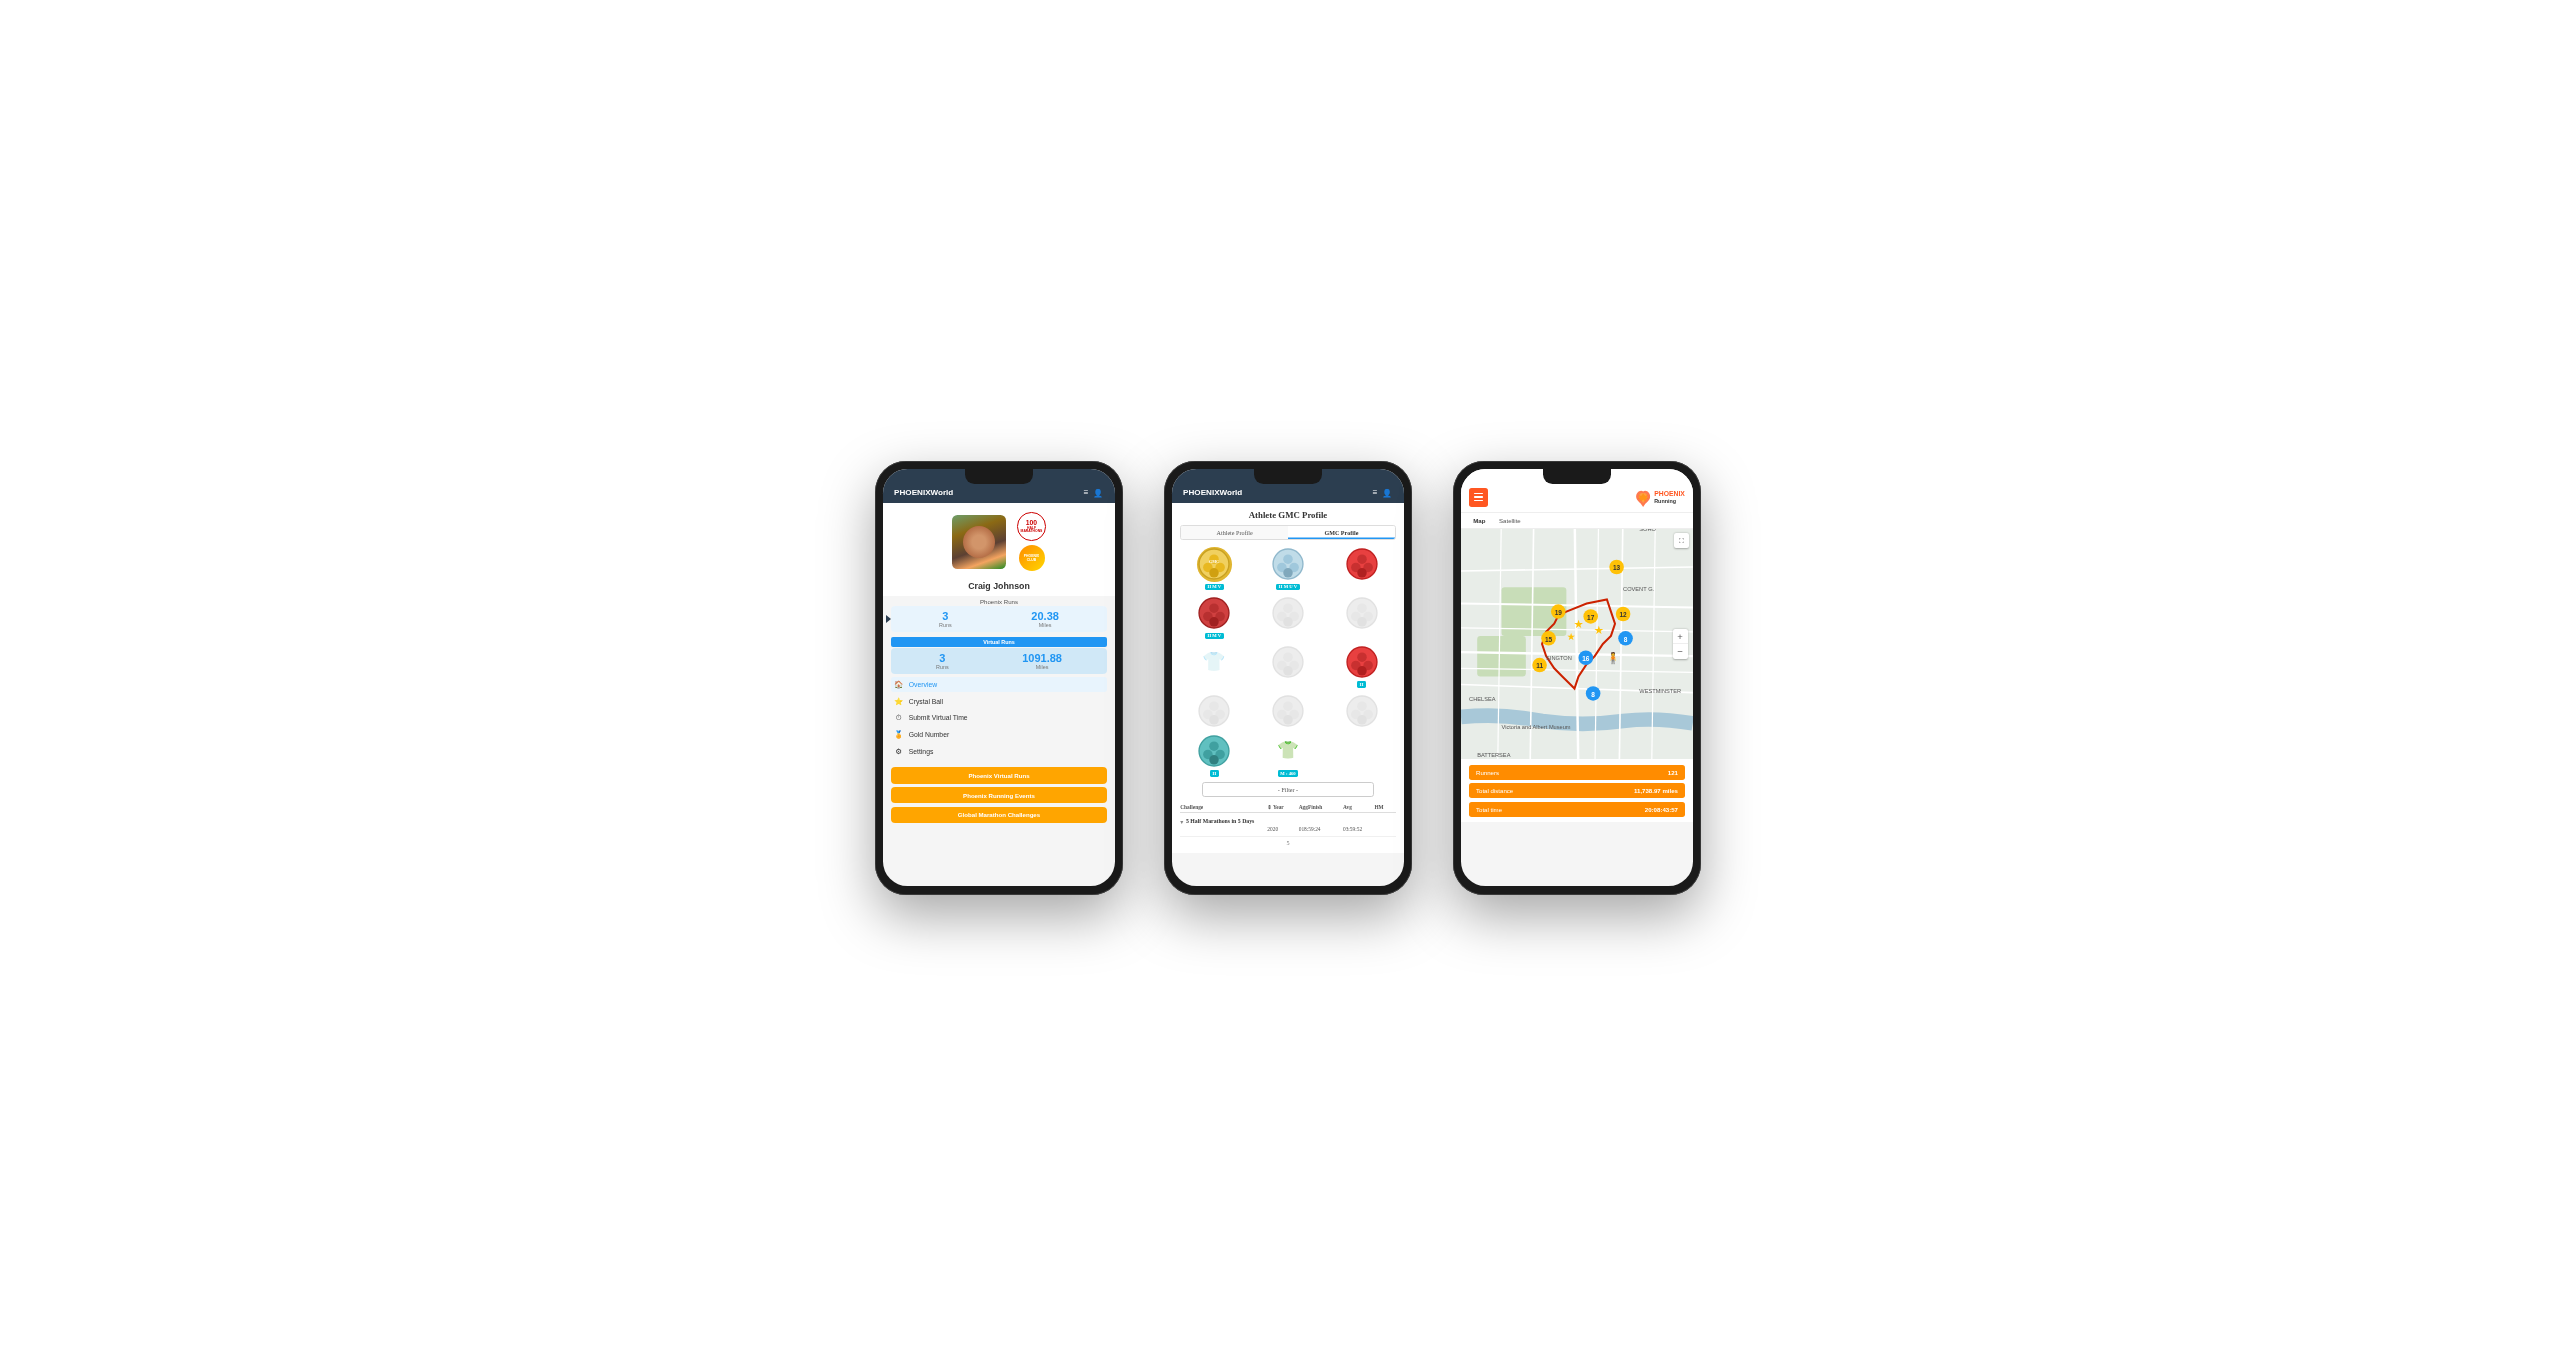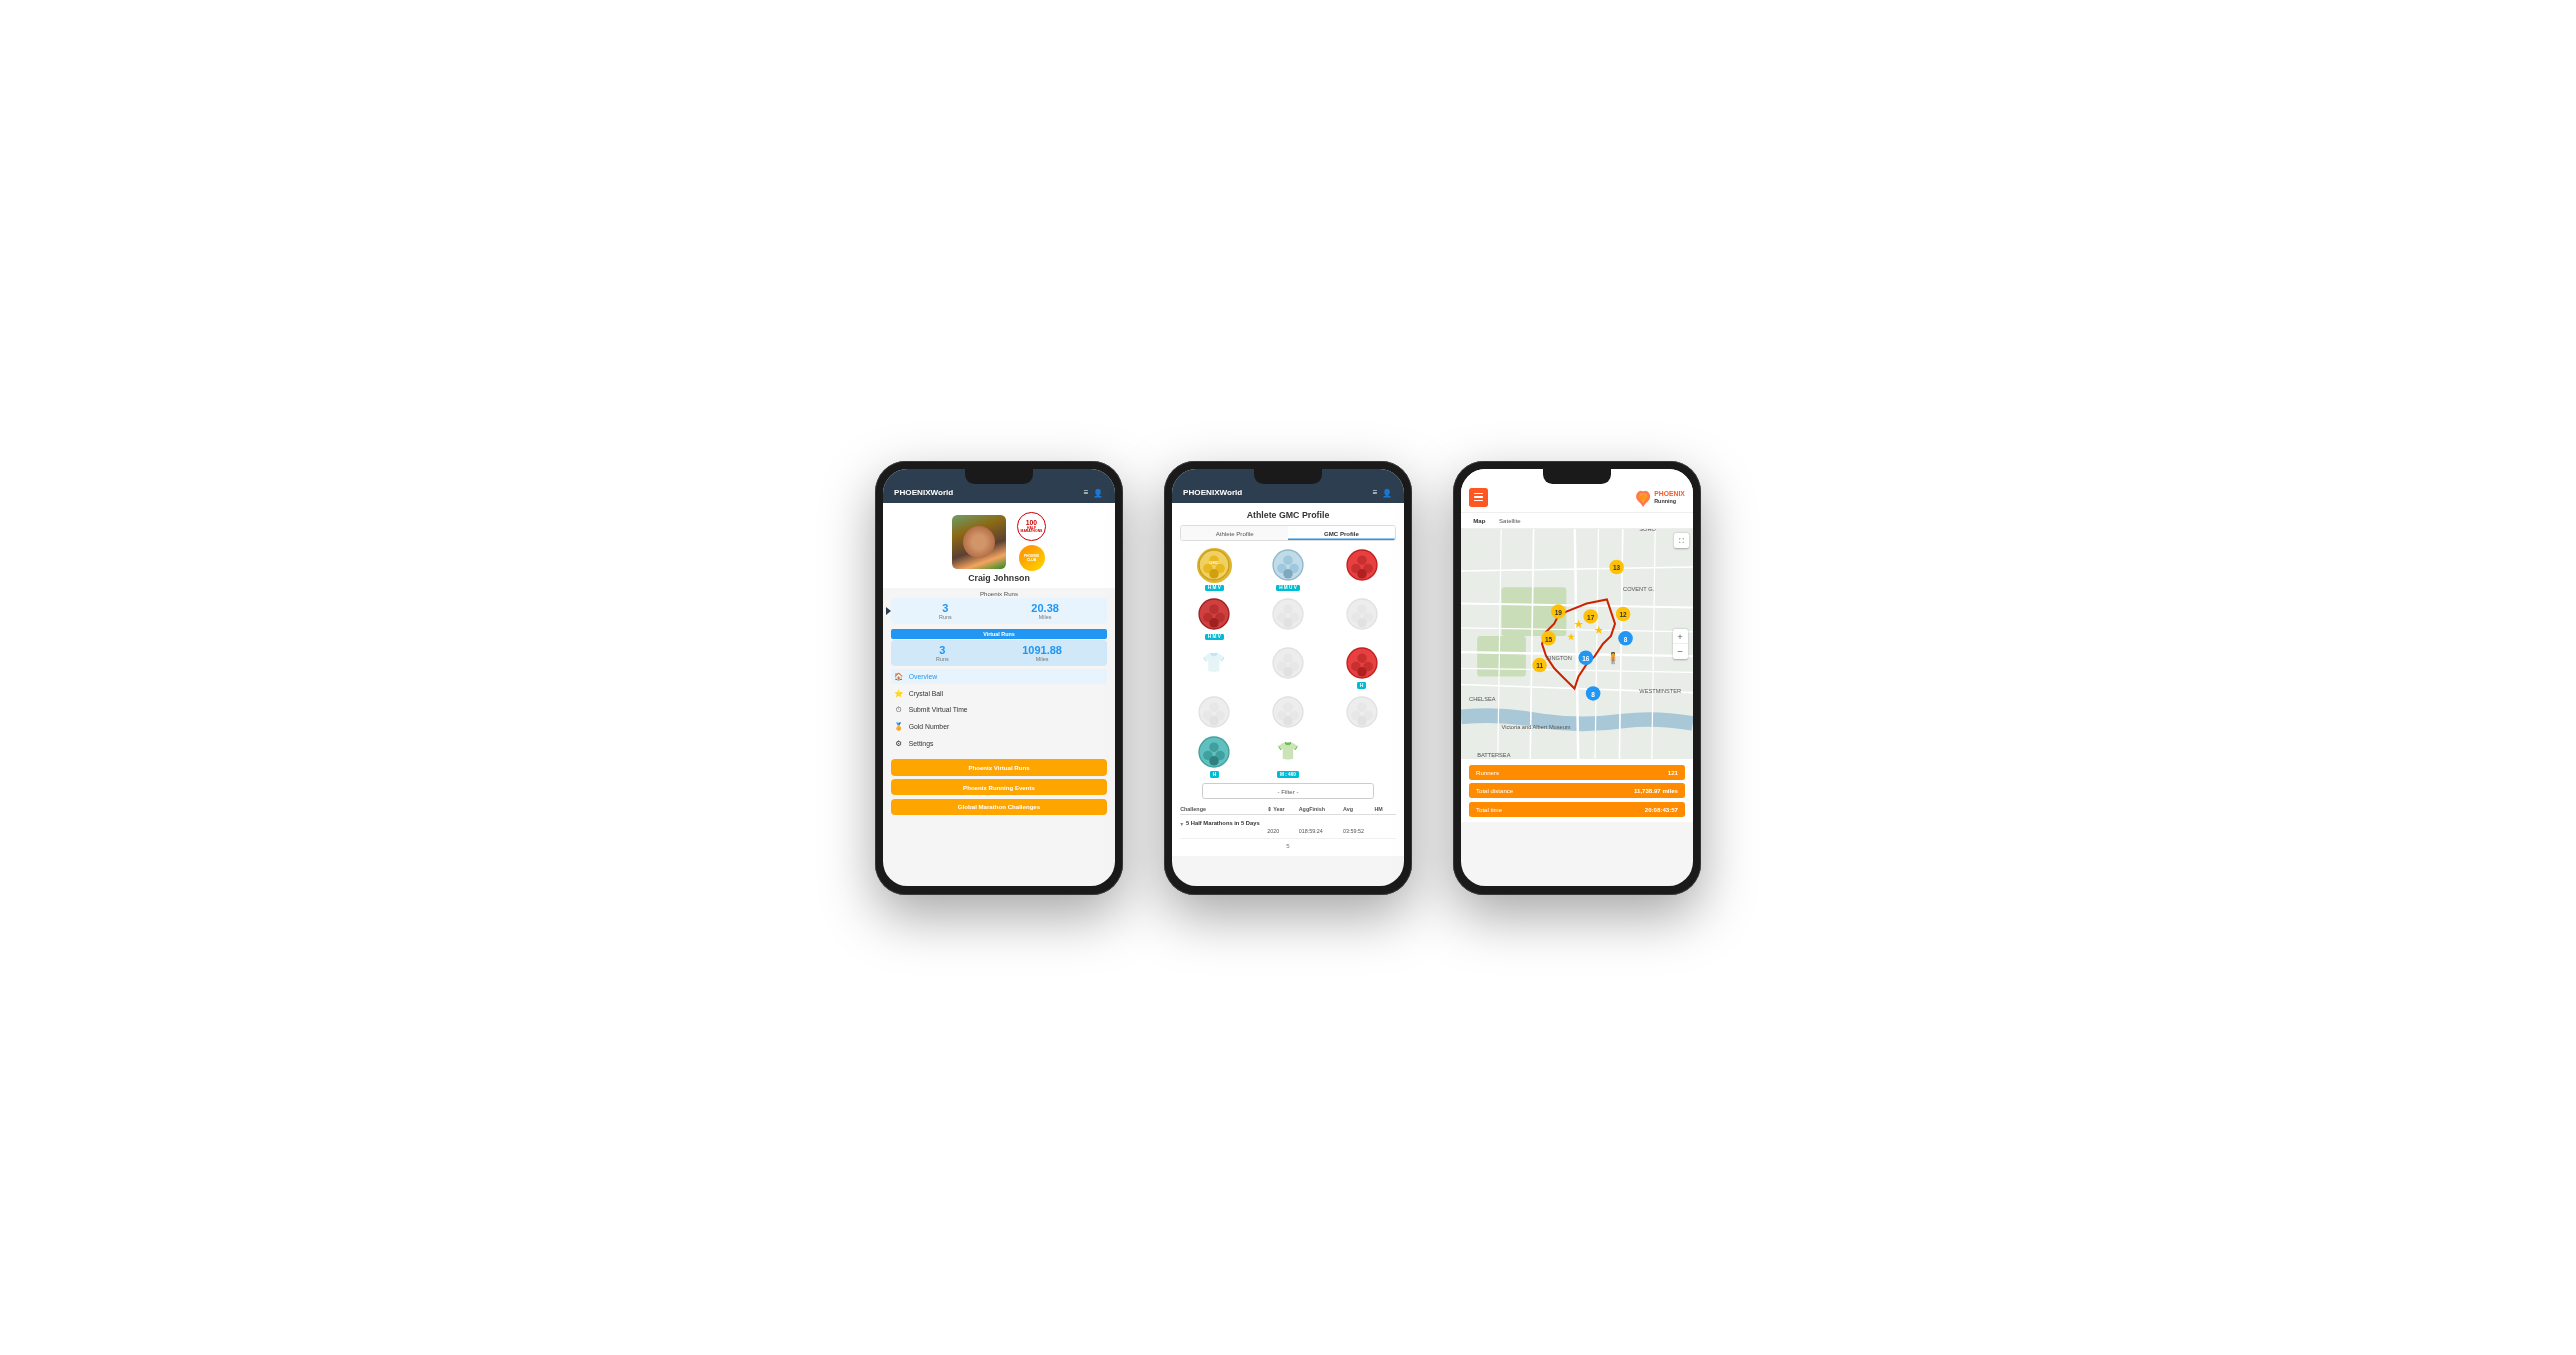--- a/index.html
+++ b/index.html
@@ -70,21 +70,21 @@
       font-size: 8.1px;
       display: flex;
       gap: 5.4px;
     }
     .p1-body {
       background: white;
       padding: 9.5px 9.5px 5.4px;
       display: flex;
       flex-direction: column;
       align-items: center;
-      gap: 2px;
+      gap: 10px;
     }
     .p1-avatar-row {
       display: flex;
       align-items: center;
       gap: 11px;
       width: 100%;
       justify-content: center;
     }
     .p1-avatar {
       width: 54px;
@@ -254,20 +254,21 @@
       padding: 19px 11px 5.4px;
       display: flex;
       justify-content: space-between;
       align-items: center;
     }
     .p2-body {
       background: white;
       padding: 6.8px 8.1px;
       overflow-y: auto;
       max-height: calc(100% - 34px);
+      font-family: Liberation Serif, serif;
     }
     .p2-title {
       font-size: 8.8px;
       font-weight: 700;
       color: #333;
       text-align: center;
       margin-bottom: 5.4px;
     }
     .p2-tabs {
       display: flex;

